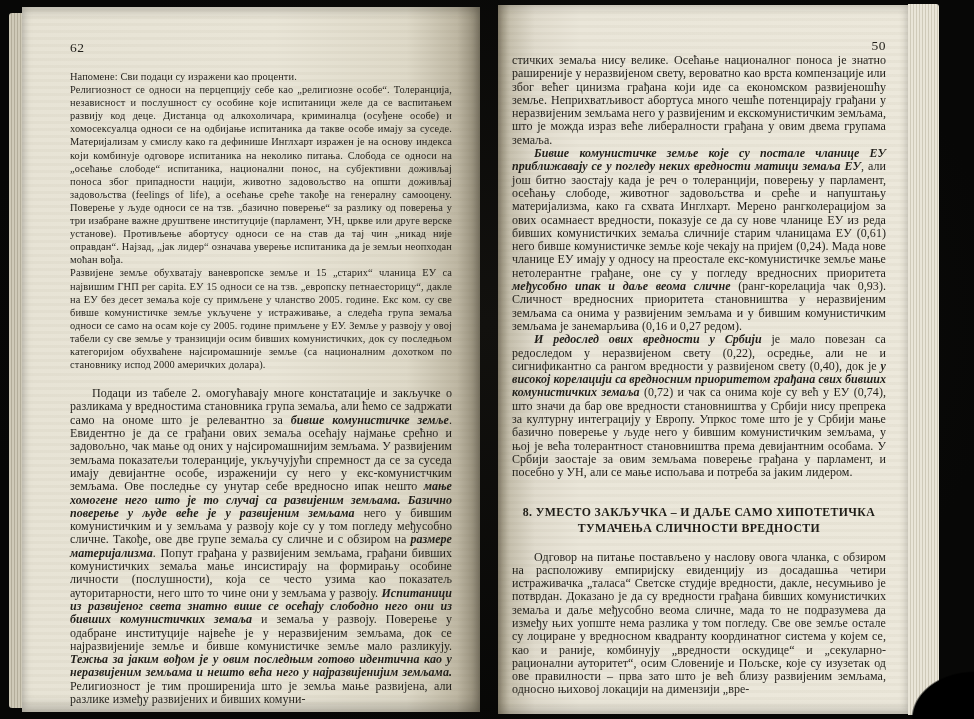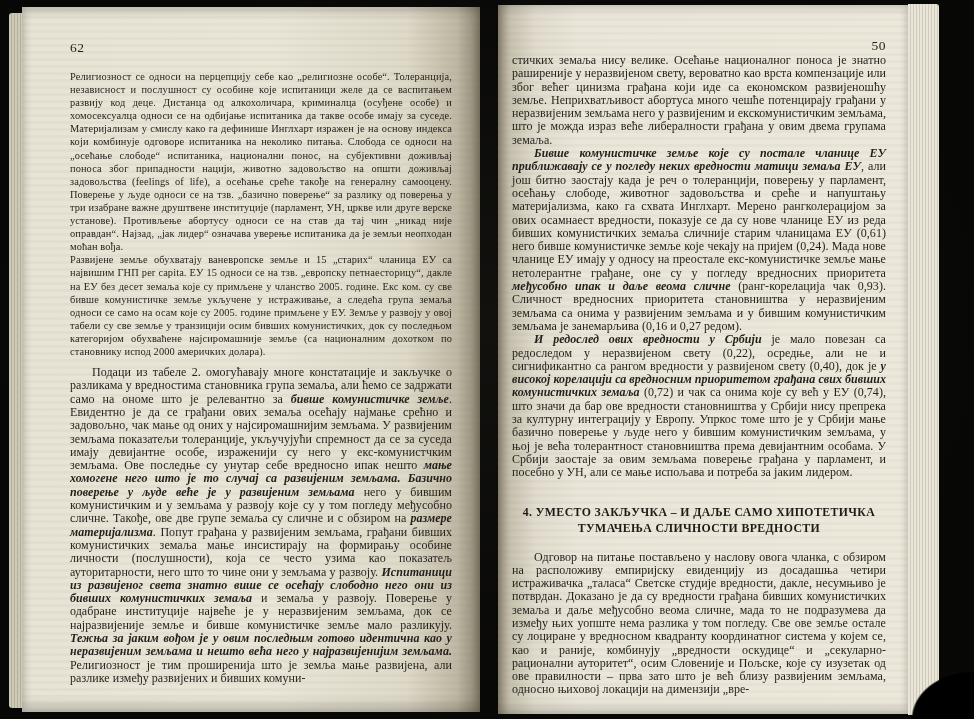--- a/index.html
+++ b/index.html
@@ -51,21 +51,21 @@
   .notes p {
     margin:0; text-align:justify;
     font-size:10.4px; line-height:13.1px; letter-spacing:.1px;
   }
   .notes { margin-top:14px; }
   .bodytext p, p.bodypara {
     margin:0; text-align:justify;
     font-size:12px; line-height:13.3px; letter-spacing:.05px;
   }
   p.indent { text-indent:22px; }
-  p.gap-top { margin-top:8px; }
+  p.gap-top { margin-top:16px; }
   .rp-first { margin-top:12px; }
   h2.section-heading {
     margin:24px 8px 14px 8px; text-align:center;
     font-size:11.8px; line-height:16.5px; font-weight:bold; letter-spacing:.4px;
     color:#1e1c17;
   }
   em { font-style:italic;font-weight:bold; }
 </style>
 </head>
 <body>
@@ -73,37 +73,38 @@
 <div class="scan">
 
   <div class="left-stack"></div>
   <div class="right-stack"></div>
 
   <div class="page left-page">
     <div class="grain"></div>
     <div class="lp-content">
       <div class="page-num">62</div>
       <div class="notes">
+        <p><span>Напомене: Сви подаци су изражени као проценти.</span></p>
         <p><span>Религиозност се односи на перцепцију себе као „религиозне особе“. Толеранција, независност и послушност су особине које испитаници желе да се васпитањем развију код деце. Дистанца од алкохоличара, криминалца (осуђене особе) и хомосексуалца односи се на одбијање испитаника да такве особе имају за суседе. Материјализам у смислу како га дефинише Инглхарт изражен је на основу индекса који комбинује одговоре испитаника на неколико питања. Слобода се односи на „осећање слободе“ испитаника, национални понос, на субјективни доживљај поноса због припадности нацији, животно задовољство на општи доживљај задовољства (feelings of life), а осећање среће такође на генералну самооцену. Поверење у људе односи се на тзв. „базично поверење“ за разлику од поверења у три изабране важне друштвене институције (парламент, УН, цркве или друге верске установе). Противљење абортусу односи се на став да тај чин „никад није оправдан“. Најзад, „јак лидер“ означава уверење испитаника да је земљи неопходан моћан вођа.</span></p>
         <p><span>Развијене земље обухватају ваневропске земље и 15 „старих“ чланица ЕУ са највишим ГНП per capita. ЕУ 15 односи се на тзв. „европску петнаесторицу“, дакле на ЕУ без десет земаља које су примљене у чланство 2005. године. Екс ком. су све бивше комунистичке земље укључене у истраживање, а следећа група земаља односи се само на осам које су 2005. године примљене у ЕУ. Земље у развоју у овој табели су све земље у транзицији осим бивших комунистичких, док су последњом категоријом обухваћене најсиромашније земље (са националним дохотком по становнику испод 2000 америчких долара).</span></p>
       </div>
       <div class="bodytext">
         <p class="indent gap-top"><span>Подаци из табеле 2. омогућавају многе констатације и закључке о разликама у вредностима становника група земаља, али ћемо се задржати само на ономе што је релевантно за </span><em>бивше комунистичке земље</em><span>. Евидентно је да се грађани ових земаља осећају најмање срећно и задовољно, чак мање од оних у најсиромашнијим земљама. У развијеним земљама показатељи толеранције, укључујући спремност да се за суседа имају девијантне особе, израженији су него у екс-комунистчким земљама. Ове последње су унутар себе вредносно ипак нешто </span><em>мање хомогене него што је то случај са развијеним земљама. Базично поверење у људе веће је у развијеним земљама</em><span> него у бившим комунистичким и у земљама у развоју које су у том погледу међусобно сличне. Такође, ове две групе земаља су сличне и с обзиром на </span><em>размере материјализма</em><span>. Попут грађана у развијеним земљама, грађани бивших комунистичких земаља мање инсистирају на формирању особине личности (послушности), која се често узима као показатељ ауторитарности, него што то чине они у земљама у развоју. </span><em>Испитаници из развијеног света знатно више се осећају слободно него они из бивших комунистичких земаља</em><span> и земаља у развоју. Поверење у одабране институције највеће је у неразвијеним земљама, док се најразвијеније земље и бивше комунистичке земље мало разликују. </span><em>Тежња за јаким вођом је у овим последњим готово идентична као у неразвијеним земљама и нешто већа него у најразвијенијим земљама.</em><span> Религиозност је тим проширенија што је земља мање развијена, али разлике између развијених и бивших комуни-</span></p>
       </div>
     </div>
   </div>
 
   <div class="page right-page">
     <div class="grain"></div>
     <div class="rp-content">
       <div class="page-num right">50</div>
       <div class="bodytext">
         <p class="rp-first"><span>стичких земаља нису велике. Осећање националног поноса је знатно раширеније у неразвијеном свету, вероватно као врста компензације или због већег цинизма грађана који иде са економском развијеношћу земље. Неприхватљивост абортуса много чешће потенцирају грађани у неразвијеним земљама него у развијеним и екскомунистичким земљама, што је можда израз веће либералности грађана у овим двема групама земаља.</span></p>
         <p class="indent"><em>Бивше комунистичке земље које су постале чланице ЕУ приближавају се у погледу неких вредности матици земаља ЕУ</em><span>, али још битно заостају када је реч о толеранцији, поверењу у парламент, осећању слободе, животног задовољства и среће и напуштању материјализма, како га схвата Инглхарт. Мерено рангколерацијом за ових осамнаест вредности, показује се да су нове чланице ЕУ из реда бивших комунистичких земаља сличније старим чланицама ЕУ (0,61) него бивше комунистичке земље које чекају на пријем (0,24). Мада нове чланице ЕУ имају у односу на преостале екс-комунистичке земље мање нетолерантне грађане, оне су у погледу вредносних приоритета </span><em>међусобно ипак и даље веома сличне</em><span> (ранг-корелација чак 0,93). Сличност вредносних приоритета становништва у неразвијеним земљама са онима у развијеним земљама и у бившим комунистичким земљама је занемарљива (0,16 и 0,27 редом).</span></p>
         <p class="indent"><em>И редослед ових вредности у Србији</em><span> је мало повезан са редоследом у неразвијеном свету (0,22), осредње, али не и сигнификантно са рангом вредности у развијеном свету (0,40), док је </span><em>у високој корелацији са вредносним приоритетом грађана свих бивших комунистичких земаља</em><span> (0,72) и чак са онима које су већ у ЕУ (0,74), што значи да бар ове вредности становништва у Србији нису препрека за културну интеграцију у Европу. Упркос томе што је у Србији мање базично поверење у људе него у бившим комунистичким земљама, у њој је већа толерантност становништва према девијантним особама. У Србији заостаје за овим земљама поверење грађана у парламент, и посебно у УН, али се мање испољава и потреба за јаким лидером.</span></p>
-        <h2 class="section-heading">4. УМЕСТО ЗАКЉУЧКА – И ДАЉЕ САМО ХИПОТЕТИЧКА ТУМАЧЕЊА СЛИЧНОСТИ ВРЕДНОСТИ</h2>
+        <h2 class="section-heading">8. УМЕСТО ЗАКЉУЧКА – И ДАЉЕ САМО ХИПОТЕТИЧКА ТУМАЧЕЊА СЛИЧНОСТИ ВРЕДНОСТИ</h2>
         <p class="indent"><span>Одговор на питање постављено у наслову овога чланка, с обзиром на расположиву емпиријску евиденцију из досадашња четири истраживачка „таласа“ Светске студије вредности, дакле, несумњиво је потврдан. Доказано је да су вредности грађана бивших комунистичких земаља и даље међусобно веома сличне, мада то не подразумева да између њих уопште нема разлика у том погледу. Све ове земље остале су лоциране у вредносном квадранту координатног система у којем се, као и раније, комбинују „вредности оскудице“ и „секуларно-рационални ауторитет“, осим Словеније и Пољске, које су изузетак од ове правилности – прва зато што је већ близу развијеним земљама, односно њиховој локацији на димензији „вре-</span></p>
       </div>
     </div>
   </div>
 
   <div class="corner-cut"></div>
 </div>
 
 </body></html>

